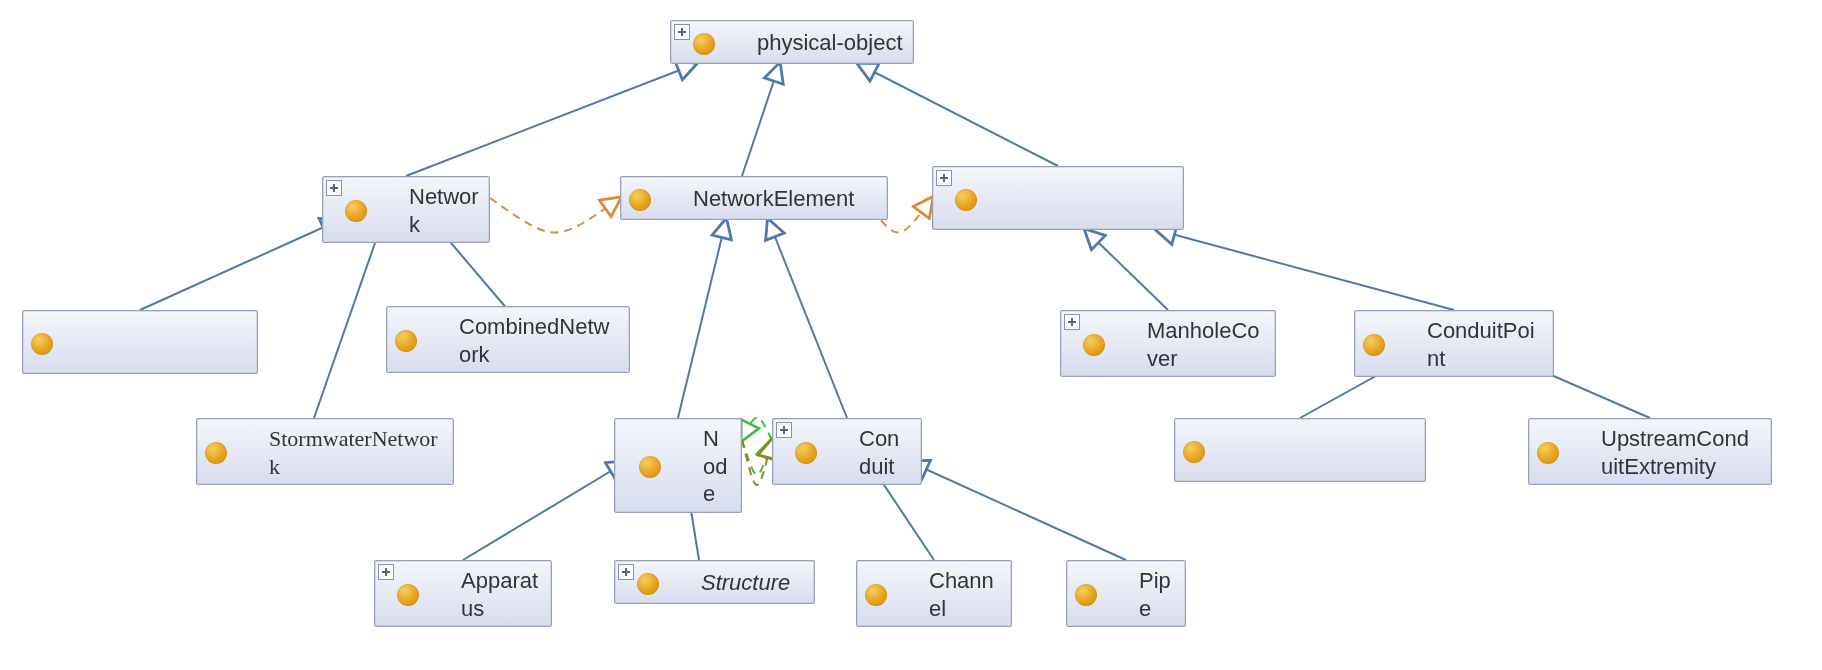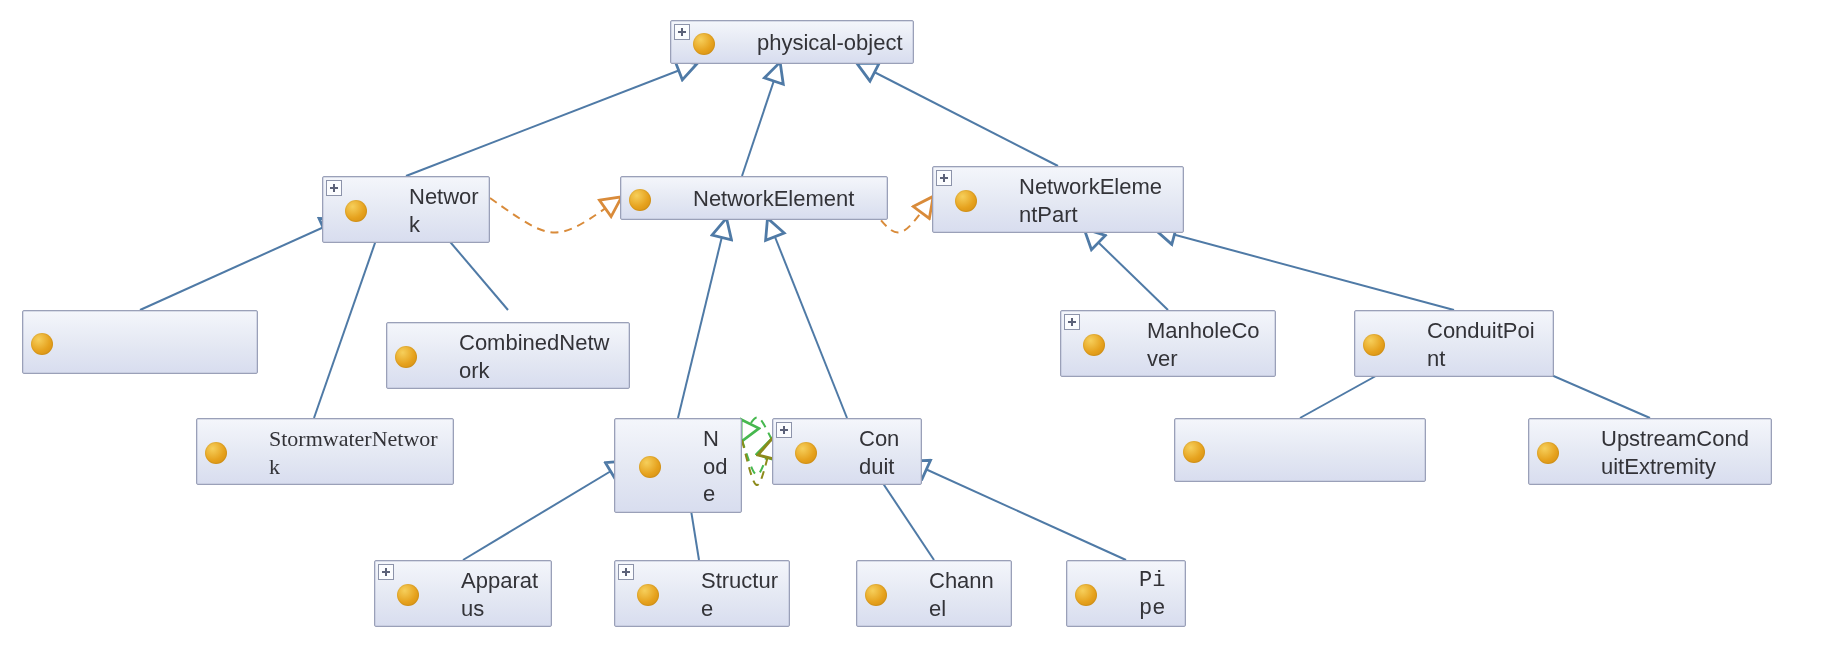--- a/index.html
+++ b/index.html
@@ -146,26 +146,25 @@
       </div>
       <div class="node" style="left: 620px; top: 176px; width: 268px; min-height: 44px;">
         <div class="dot"></div>
         <div class="label">NetworkElement</div>
       </div>
       <div class="node has-badge" style="left: 932px; top: 166px; width: 252px; min-height: 64px;">
         <div class="badge">
           <div class="plus"></div>
         </div>
         <div class="dot"></div>
-        <div class="label">NetworkElementPart</div>
       </div>
       <div class="node" style="left: 22px; top: 310px; width: 236px; min-height: 64px;">
         <div class="dot"></div>
       </div>
-      <div class="node" style="left: 386px; top: 322px; width: 244px; min-height: 44px;">
+      <div class="node" style="left: 386px; top: 306px; width: 244px; min-height: 44px;">
         <div class="dot"></div>
         <div class="label">CombinedNetwork</div>
       </div>
       <div class="node" style="left: 196px; top: 418px; width: 258px; min-height: 64px; font-family: Liberation Serif, serif;">
         <div class="dot"></div>
         <div class="label">StormwaterNetwork</div>
       </div>
       <div class="node" style="left: 614px; top: 418px; width: 128px; min-height: 44px; padding-left: 24px;">
         <div class="dot"></div>
         <div class="label">Node</div>
@@ -177,32 +176,32 @@
         <div class="dot"></div>
         <div class="label">Conduit</div>
       </div>
       <div class="node has-badge" style="left: 374px; top: 560px; width: 178px; min-height: 44px;">
         <div class="badge">
           <div class="plus"></div>
         </div>
         <div class="dot"></div>
         <div class="label">Apparatus</div>
       </div>
-      <div class="node has-badge" style="left: 614px; top: 560px; width: 176px; min-height: 44px;">
+      <div class="node has-badge" style="left: 614px; top: 560px; width: 201px; min-height: 44px; font-style: italic;">
         <div class="badge">
           <div class="plus"></div>
         </div>
         <div class="dot"></div>
         <div class="label">Structure</div>
       </div>
       <div class="node" style="left: 856px; top: 560px; width: 156px; min-height: 44px;">
         <div class="dot"></div>
         <div class="label">Channel</div>
       </div>
-      <div class="node" style="left: 1066px; top: 560px; width: 120px; min-height: 44px; font-family: Liberation Mono, monospace;">
+      <div class="node" style="left: 1066px; top: 560px; width: 120px; min-height: 44px;">
         <div class="dot"></div>
         <div class="label">Pipe</div>
       </div>
       <div class="node has-badge" style="left: 1060px; top: 310px; width: 216px; min-height: 44px;">
         <div class="badge">
           <div class="plus"></div>
         </div>
         <div class="dot"></div>
         <div class="label">ManholeCover</div>
       </div>

